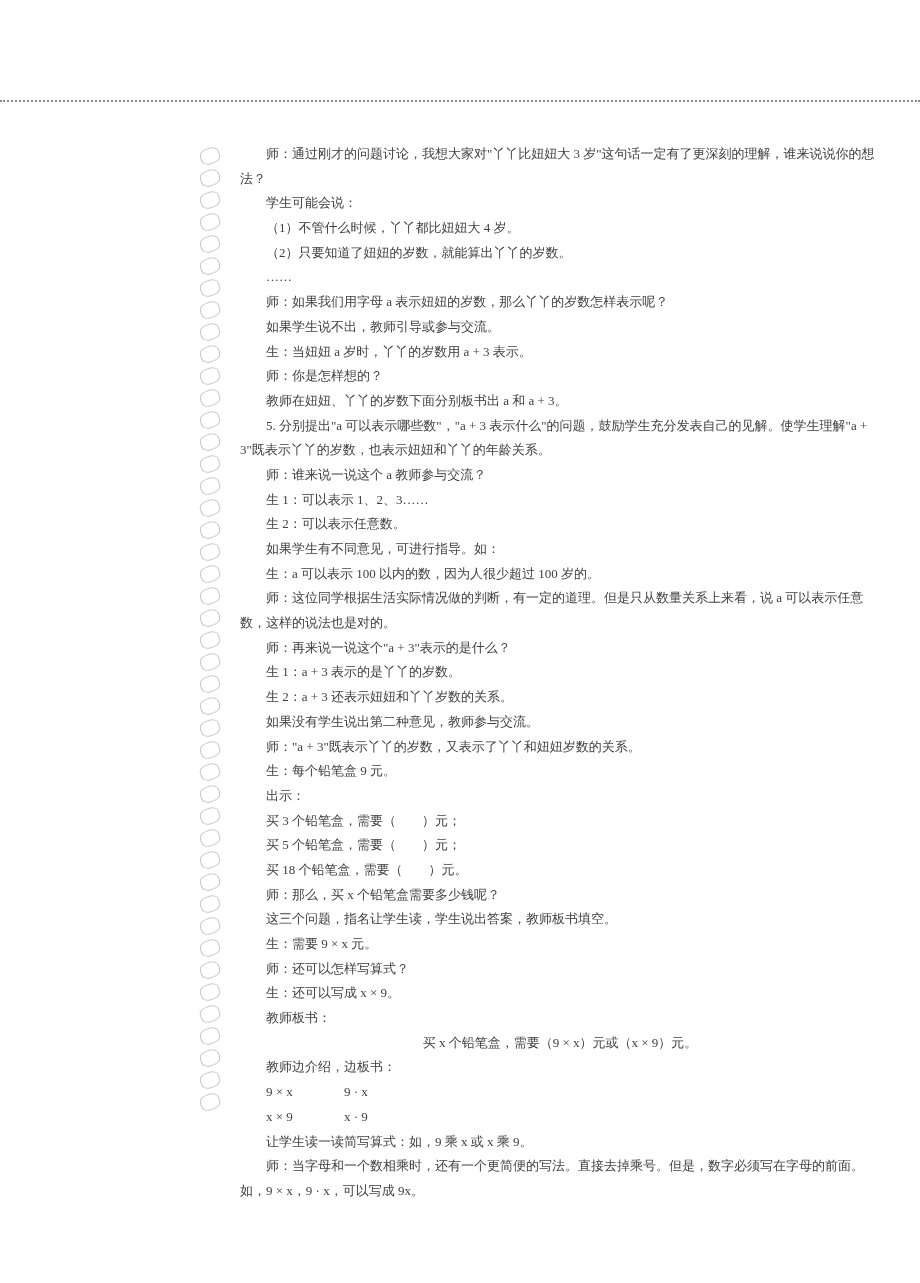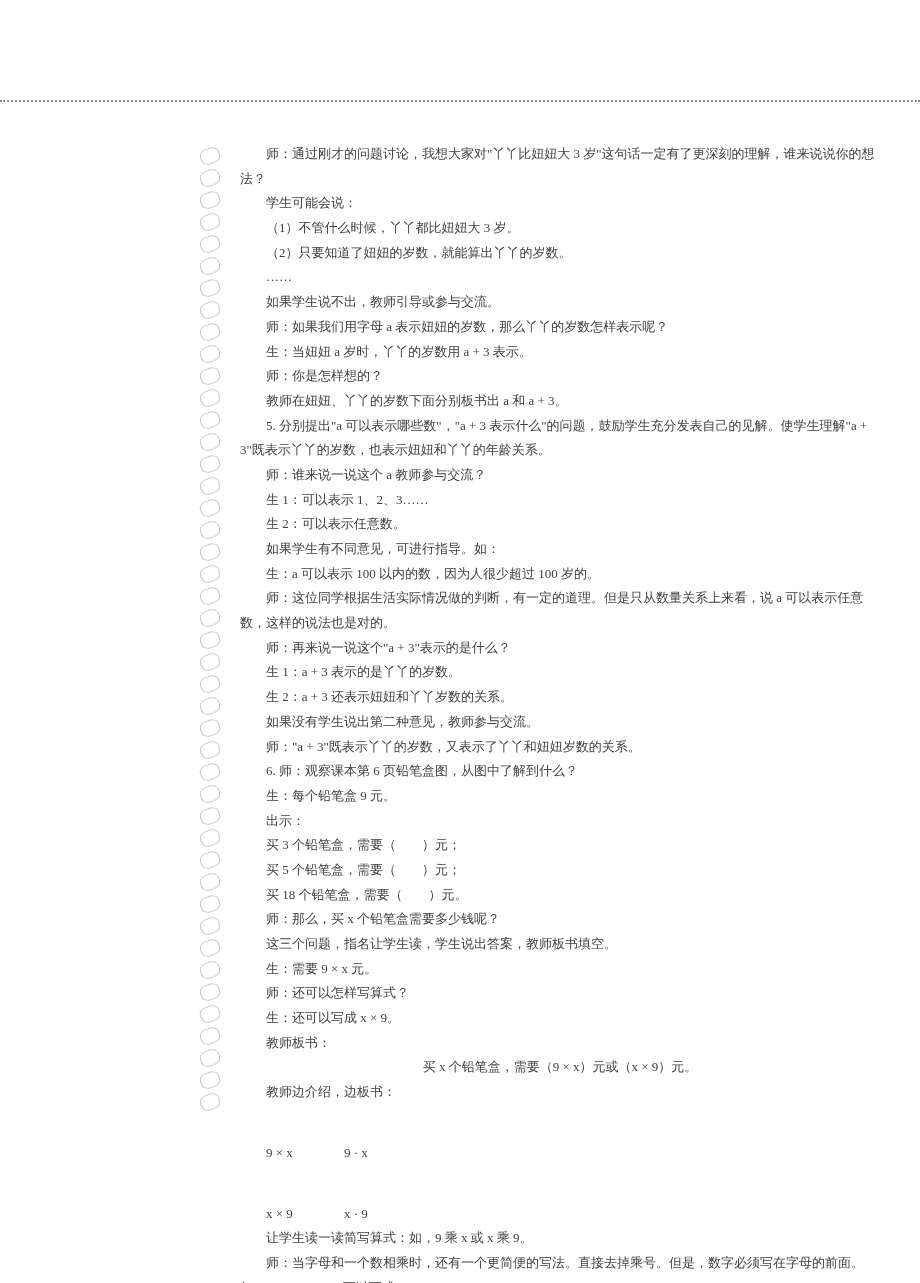--- a/index.html
+++ b/index.html
@@ -48,21 +48,21 @@
   }
   .content p {
     margin: 0;
     text-indent: 2em;
   }
   .content p.center { text-align: center; text-indent: 0; }
   .table-block {
     margin-left: 2em;
     font-family: "SimSun", serif;
   }
-  .table-block span { display: inline-block; width: 6em; margin-top: 36px; }
+  .table-block span { display: inline-block; width: 6em; }
 </style>
 </head>
 <body>
 
 <hr class="dots">
 
 <div class="page">
 
   <div class="spiral">
     <div class="spiral-seg"></div>
@@ -107,41 +107,40 @@
     <div class="spiral-seg"></div>
       <div class="spiral-seg"></div>
       <div class="spiral-seg"></div>
     <div class="spiral-seg"></div>
       <div class="spiral-seg"></div>
   </div>
 
   <div class="content">
     <p>师：通过刚才的问题讨论，我想大家对"丫丫比妞妞大 3 岁"这句话一定有了更深刻的理解，谁来说说你的想法？</p>
     <p>学生可能会说：</p>
-    <p>（1）不管什么时候，丫丫都比妞妞大 3 岁。</p>
+    <p>（1）不管什么时候，丫丫都比妞妞大 4 岁。</p>
     <p>（2）只要知道了妞妞的岁数，就能算出丫丫的岁数。</p>
     <p>……</p>
+    <p>师：如果我们用字母 a 表示妞妞的岁数，那么丫丫的岁数怎样表示呢？</p>
     <p>如果学生说不出，教师引导或参与交流。</p>
-    <p>师：如果我们用字母 a 表示妞妞的岁数，那么丫丫的岁数怎样表示呢？</p>
     <p>生：当妞妞 a 岁时，丫丫的岁数用 a + 3 表示。</p>
     <p>师：你是怎样想的？</p>
     <p>教师在妞妞、丫丫的岁数下面分别板书出 a 和 a + 3。</p>
     <p>5. 分别提出"a 可以表示哪些数"，"a + 3 表示什么"的问题，鼓励学生充分发表自己的见解。使学生理解"a + 3"既表示丫丫的岁数，也表示妞妞和丫丫的年龄关系。</p>
     <p>师：谁来说一说这个 a 教师参与交流？</p>
     <p>生 1：可以表示 1、2、3……</p>
     <p>生 2：可以表示任意数。</p>
     <p>如果学生有不同意见，可进行指导。如：</p>
     <p>生：a 可以表示 100 以内的数，因为人很少超过 100 岁的。</p>
     <p>师：这位同学根据生活实际情况做的判断，有一定的道理。但是只从数量关系上来看，说 a 可以表示任意数，这样的说法也是对的。</p>
     <p>师：再来说一说这个"a + 3"表示的是什么？</p>
     <p>生 1：a + 3 表示的是丫丫的岁数。</p>
     <p>生 2：a + 3 还表示妞妞和丫丫岁数的关系。</p>
     <p>如果没有学生说出第二种意见，教师参与交流。</p>
     <p>师："a + 3"既表示丫丫的岁数，又表示了丫丫和妞妞岁数的关系。</p>
-    <p>6. 师：观察课本第 6 页铅笔盒图，从图中了解到什么？</p>
     <p>生：每个铅笔盒 9 元。</p>
     <p>出示：</p>
     <p>买 3 个铅笔盒，需要（　　）元；</p>
     <p>买 5 个铅笔盒，需要（　　）元；</p>
     <p>买 18 个铅笔盒，需要（　　）元。</p>
     <p>师：那么，买 x 个铅笔盒需要多少钱呢？</p>
     <p>这三个问题，指名让学生读，学生说出答案，教师板书填空。</p>
     <p>生：需要 9 × x 元。</p>
     <p>师：还可以怎样写算式？</p>
     <p>生：还可以写成 x × 9。</p>

